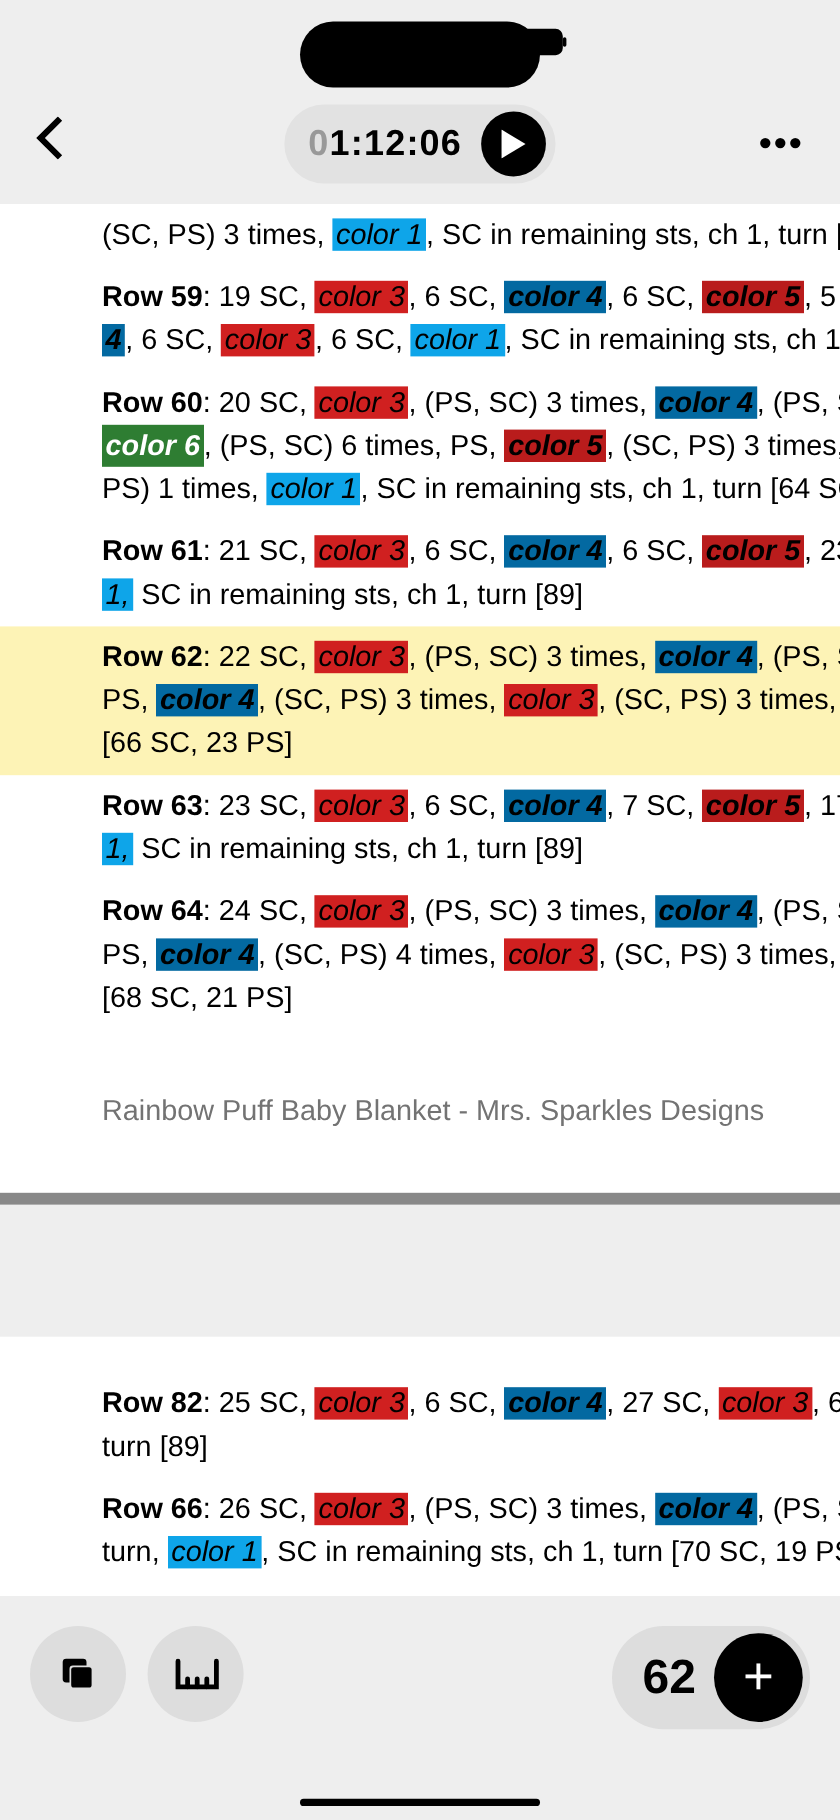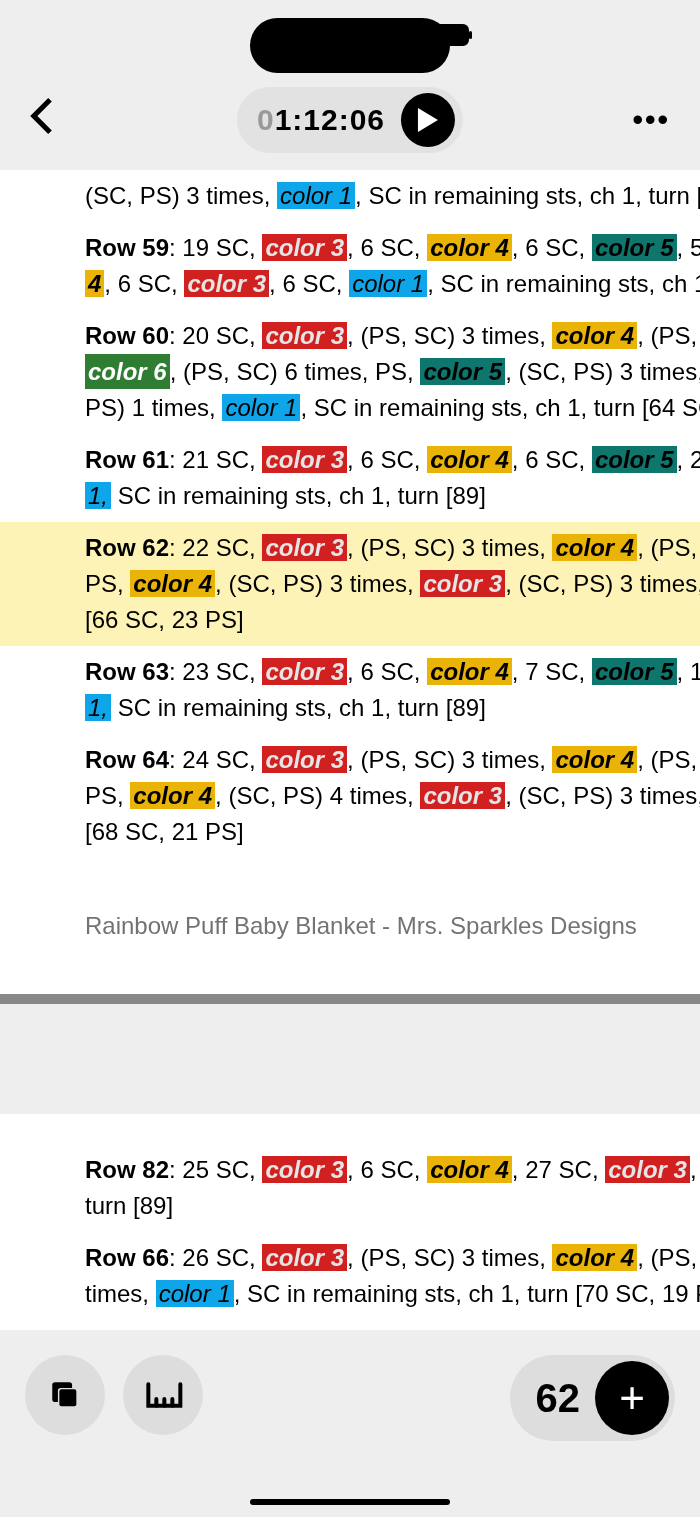--- a/index.html
+++ b/index.html
@@ -22,23 +22,23 @@
   .play { width: 54px; height: 54px; background: #000; border-radius: 50%; display: flex; align-items: center; justify-content: center; cursor: pointer; }
   .play svg { fill: #fff; }
   .more { position: absolute; right: 30px; font-size: 30px; font-weight: 900; letter-spacing: 2px; cursor: pointer; }
 
   .content { background: #fff; height: 1160px; overflow: hidden; font-size: 24px; line-height: 1.5; }
   .row { padding: 8px 0 8px 85px; white-space: nowrap; }
   .row .line2, .row .line3 { display: block; }
   .rowlabel { font-weight: 700; }
   .hl-row { background: #fdf3b6; }
   .c1 { background: #0ea5e9; font-style: italic; padding: 0 3px; }
-  .c3 { background: #d02020; color: #e5e5e5; font-style: italic; font-weight: 700; padding: 0 3px; }
-  .c4 { background: #eab308; font-style: italic; font-weight: 600; padding: 0 3px; }
-  .c5 { background: #0f766e; font-style: italic; font-weight: 600; padding: 0 3px; }
+  .c3 { background: #d02020; color: #000000; font-style: italic; font-weight: 400; padding: 0 3px; }
+  .c4 { background: #0369a1; font-style: italic; font-weight: 600; padding: 0 3px; }
+  .c5 { background: #b91c1c; font-style: italic; font-weight: 600; padding: 0 3px; }
   .c6 { background: #2e7d32; color: #fff; font-style: italic; font-weight: 600; padding: 4px 3px; }
   .footer-text { color: #737373; font-size: 24px; padding: 50px 0 50px 85px; }
   .page-break { background: #888; height: 10px; }
   .page-gap { background: #eee; height: 110px; }
   .page2 { background: #fff; padding-top: 30px; }
 
   .bottombar { position: absolute; bottom: 0; height: 187px; width: 700px; background: #eee; display: flex; align-items: flex-start; padding: 25px 25px 0 25px; }
   .circle-btn { width: 80px; height: 80px; background: #ddd; border-radius: 50%; display: flex; align-items: center; justify-content: center; margin-right: 18px; cursor: pointer; font-size: 32px; }
   .counter-wrap { margin-left: auto; display: flex; align-items: center; background: #ddd; border-radius: 45px; padding: 6px; gap: 15px; }
   .counter-val { font-size: 40px; font-weight: 700; padding-left: 20px; }
@@ -120,21 +120,21 @@
   <div class="page-break"></div>
   <div class="page-gap"></div>
 
   <div class="page2">
     <div class="row">
       <span class="rowlabel">Row 82</span><span>: 25 SC, </span><span class="c3">color 3</span><span>, 6 SC, </span><span class="c4">color 4</span><span>, 27 SC, </span><span class="c3">color 3</span><span>, 6 SC</span>
       <span class="line2">turn [89]</span>
     </div>
     <div class="row">
       <span class="rowlabel">Row 66</span><span>: 26 SC, </span><span class="c3">color 3</span><span>, (PS, SC) 3 times, </span><span class="c4">color 4</span><span>, (PS, SC)</span>
-      <span class="line2"><span>times, </span><span class="c1">color 1</span><span>, SC in remaining sts, ch 1, turn [70 SC, 19 PS</span></span>
+      <span class="line2"><span>turn, </span><span class="c1">color 1</span><span>, SC in remaining sts, ch 1, turn [70 SC, 19 PS</span></span>
     </div>
     <div class="row">
       
     </div>
   </div>
 </div>
 
 <div class="bottombar">
   <div class="circle-btn">
     <svg width="34" height="34" viewBox="0 0 24 24">

